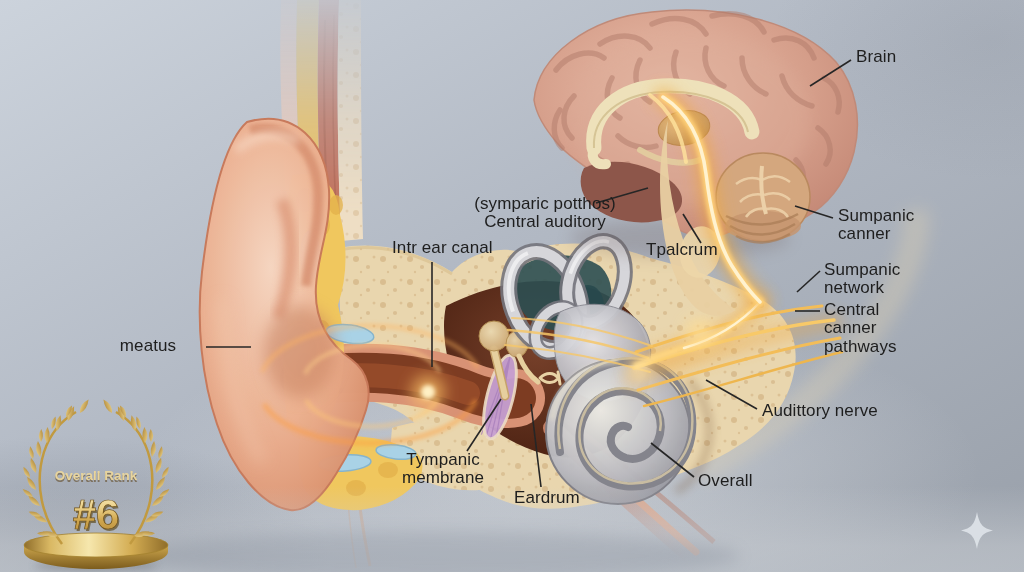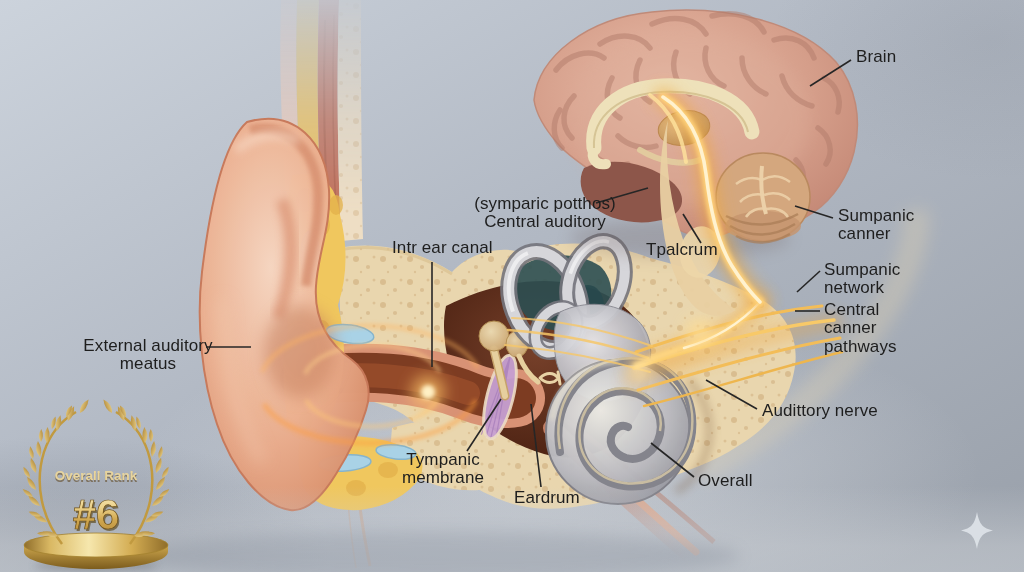--- a/index.html
+++ b/index.html
@@ -432,18 +432,17 @@
   <div class="label" style="left:514px;top:489px">Eardrum</div>
 
   <div class="label center" style="left:443px;top:451px">
     <div>Tympanic</div>
     <div>membrane</div>
   </div>
 
   <div class="label" style="left:392px;top:239px">Intr ear canal</div>
 
   <div class="label center" style="left:148px;top:337px">
-    <div>External auditory</div>
     <div>meatus</div>
   </div>
 </div>
 
 </div>
 
 </body></html>

